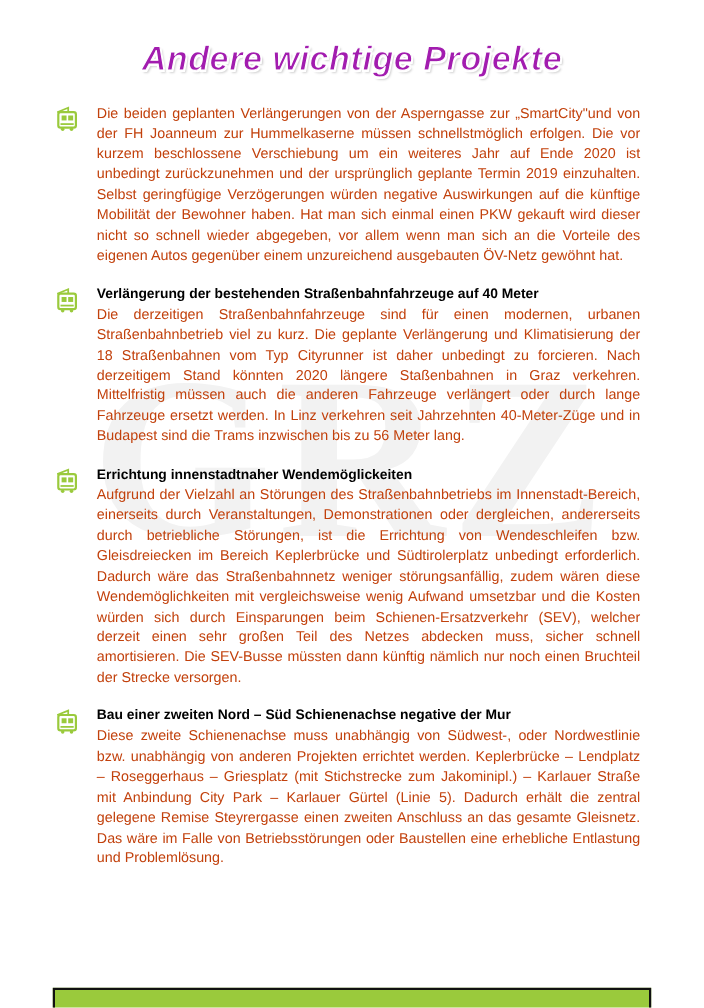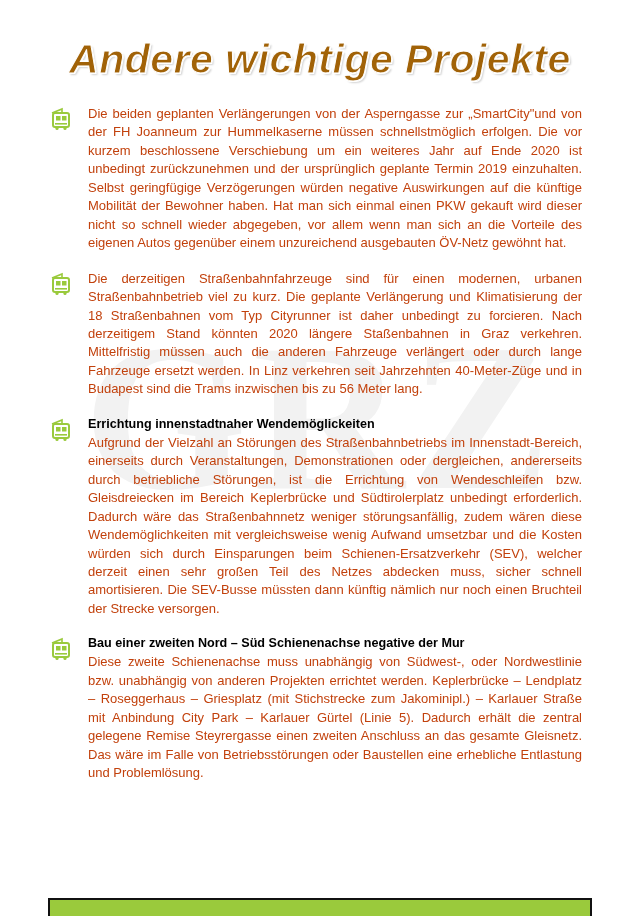--- a/index.html
+++ b/index.html
@@ -37,24 +37,24 @@
     line-height: 1;
     z-index: 0;
     user-select: none;
     font-family: "Liberation Serif", serif;
   }
 
   .title {
     position: relative;
     z-index: 2;
     text-align: center;
-    font-size: 41px;
+    font-size: 31px;
     font-weight: bold;
     font-style: italic;
-    color: #a16207;
+    color: #a21caf;
     letter-spacing: 0.5px;
     margin: 36px 0 22px 0;
     -webkit-text-stroke: 1px #ffffff;
     text-shadow:
        1px 1px 0 #ffffff,
       -1px 1px 0 #ffffff,
        1px -1px 0 #ffffff,
       -1px -1px 0 #ffffff,
        2px 2px 2px rgba(0,0,0,0.18);
     font-family: "Liberation Sans", sans-serif;
@@ -140,20 +140,21 @@
         <svg viewBox="0 0 30 26" width="30" height="26" xmlns="http://www.w3.org/2000/svg">
           <path d="M4 6 L14 2 L14 6" stroke="#9ACA3C" stroke-width="1.6" fill="none"></path>
           <rect x="5" y="6" width="16" height="14" rx="2" ry="2" fill="none" stroke="#9ACA3C" stroke-width="2"></rect>
           <rect x="8" y="9" width="4.5" height="4.5" fill="#9ACA3C"></rect>
           <rect x="14" y="9" width="4.5" height="4.5" fill="#9ACA3C"></rect>
           <rect x="7" y="16" width="12" height="1.6" fill="#9ACA3C"></rect>
           <circle cx="9" cy="21.5" r="1.6" fill="#9ACA3C"></circle>
           <circle cx="17" cy="21.5" r="1.6" fill="#9ACA3C"></circle>
         </svg>
       </span>
+      <h2>Verlängerung der bestehenden Straßenbahnfahrzeuge auf 40 Meter</h2>
       <p>Die derzeitigen Straßenbahnfahrzeuge sind für einen modernen, urbanen Straßenbahnbetrieb viel zu kurz. Die geplante Verlängerung und Klimatisierung der 18 Straßenbahnen vom Typ Cityrunner ist daher unbedingt zu forcieren. Nach derzeitigem Stand könnten 2020 längere Staßenbahnen in Graz verkehren. Mittelfristig müssen auch die anderen Fahrzeuge verlängert oder durch lange Fahrzeuge ersetzt werden. In Linz verkehren seit Jahrzehnten 40-Meter-Züge und in Budapest sind die Trams inzwischen bis zu 56 Meter lang.</p>
     </div>
 
     <div class="section">
       <span class="tram-icon">
         <svg viewBox="0 0 30 26" width="30" height="26" xmlns="http://www.w3.org/2000/svg">
           <path d="M4 6 L14 2 L14 6" stroke="#9ACA3C" stroke-width="1.6" fill="none"></path>
           <rect x="5" y="6" width="16" height="14" rx="2" ry="2" fill="none" stroke="#9ACA3C" stroke-width="2"></rect>
           <rect x="8" y="9" width="4.5" height="4.5" fill="#9ACA3C"></rect>
           <rect x="14" y="9" width="4.5" height="4.5" fill="#9ACA3C"></rect>

